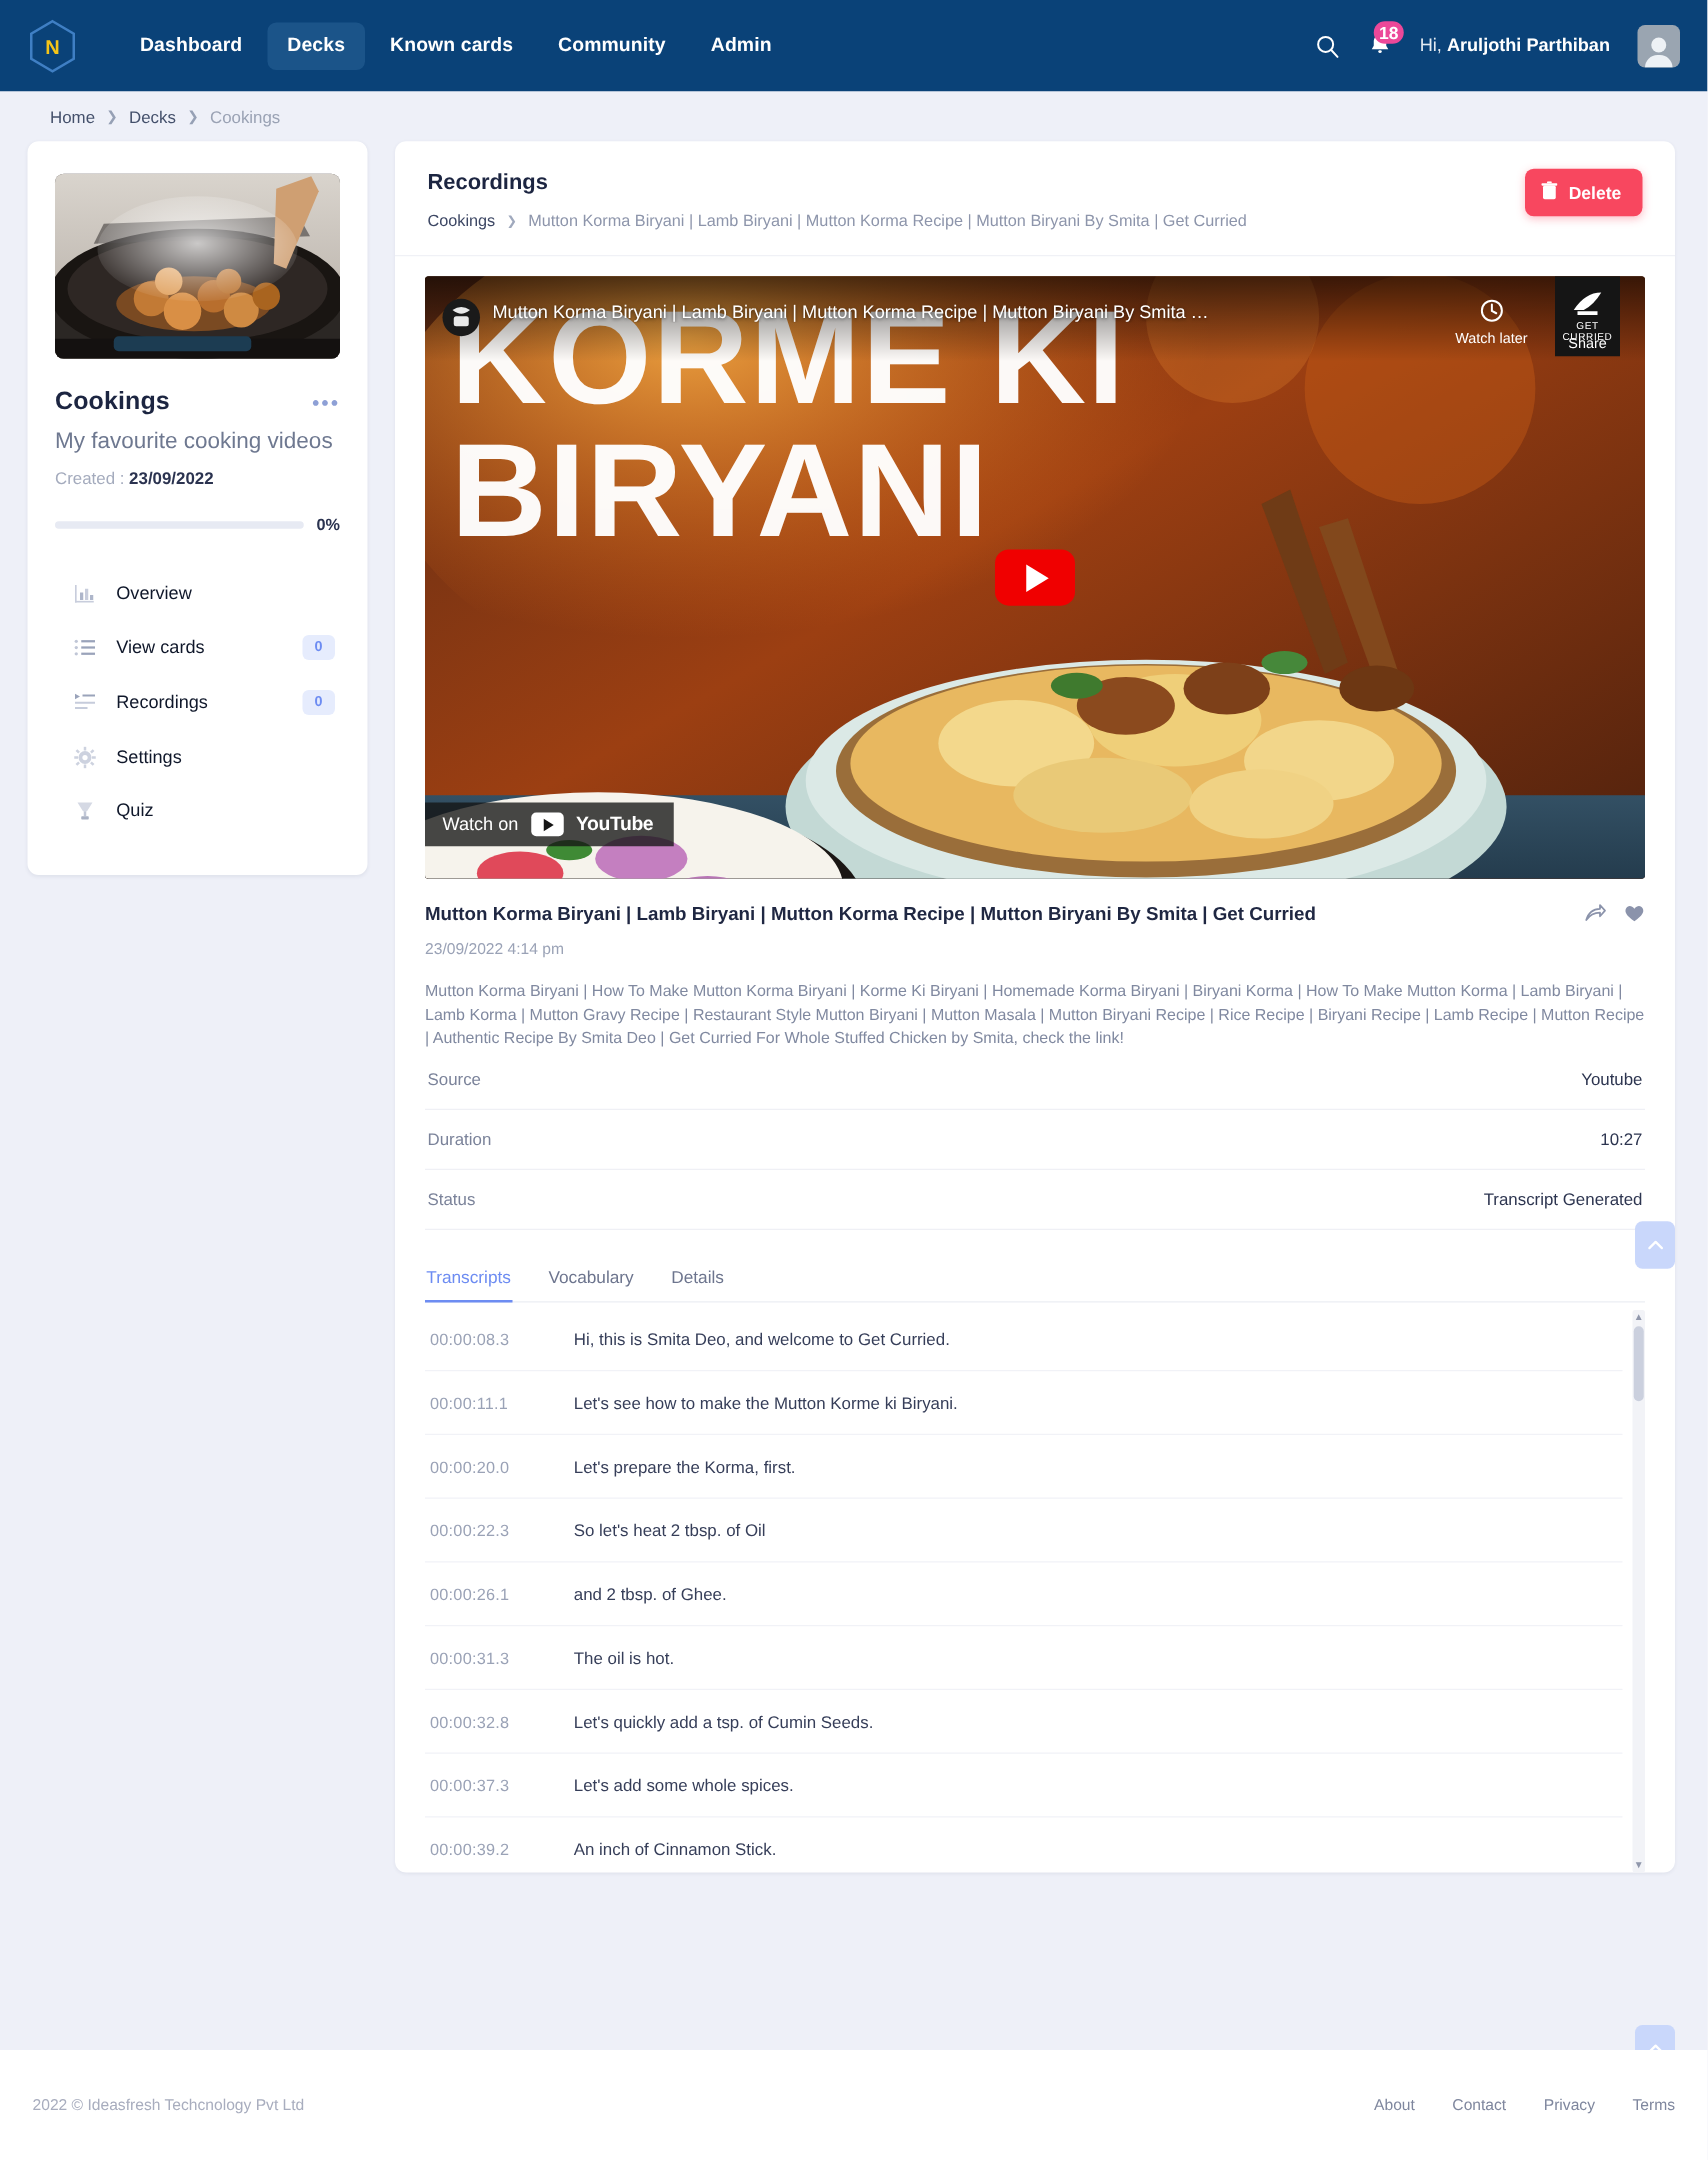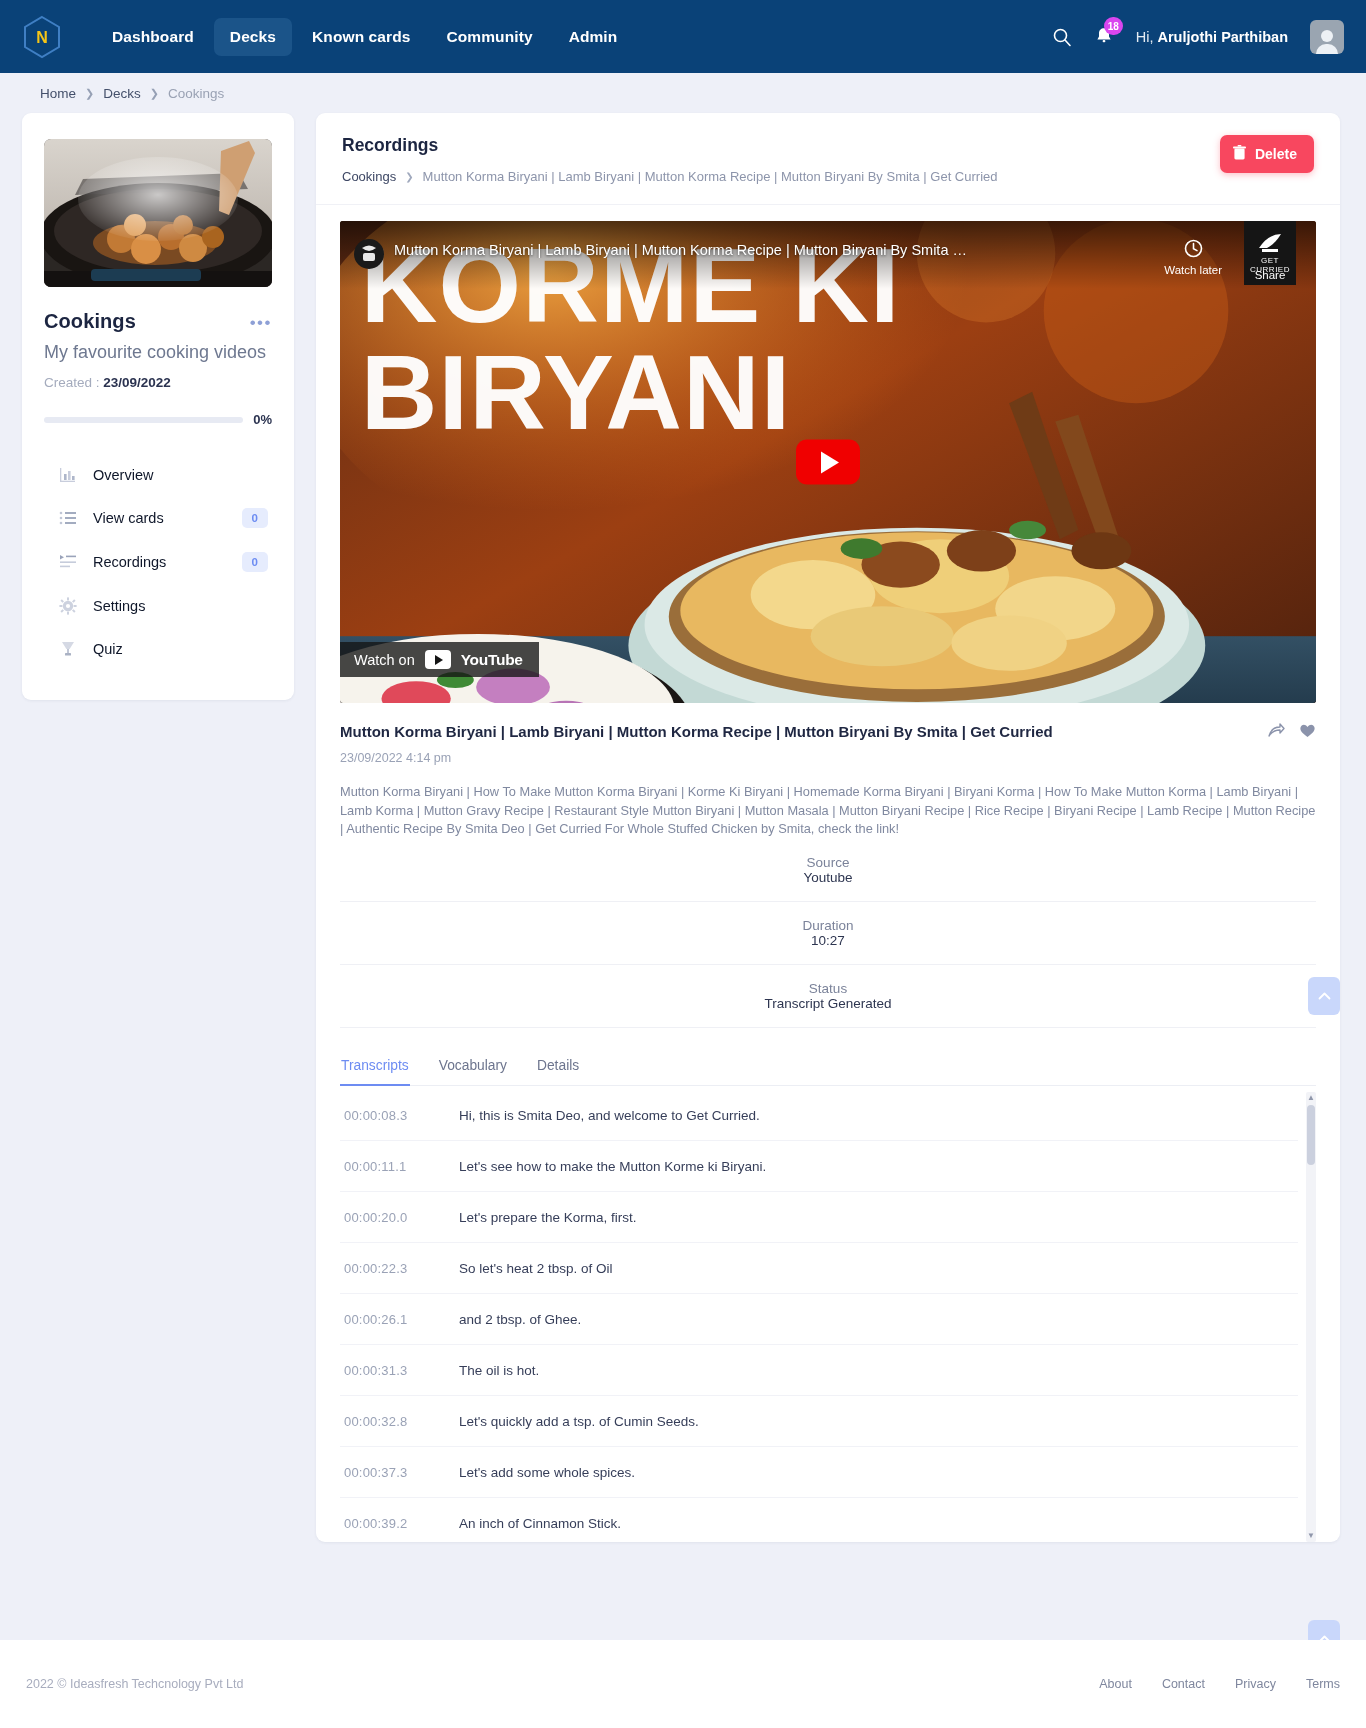--- a/index.html
+++ b/index.html
@@ -41,23 +41,23 @@
   .nav-right {
     margin-left: auto;
     display: flex;
     align-items: center;
     gap: 22px;
   }
   .icon-btn { display: flex; align-items: center; justify-content: center; position: relative; }
   .badge {
     position: absolute;
     top: -9px; right: -9px;
-    background: #d946ef;
+    background: #ec4899;
     color: #fff;
-    font-size: 10px;
+    font-size: 14px;
     font-weight: 700;
     min-width: 18px; height: 18px;
     border-radius: 9px;
     display: flex; align-items: center; justify-content: center;
     padding: 0 4px;
   }
   .greeting { color: #e4ebf2; font-size: 14.5px; }
   .greeting b { color: #ffffff; font-weight: 700; }
   .avatar-wrap { position: relative; width: 34px; height: 34px; border-radius:6px; background:#9aa5b1; overflow:hidden; display:flex; flex-direction:column; align-items:center; justify-content:flex-end; }
   .avatar-wrap .head { width:12px; height:12px; border-radius:50%; background:#edf1f5; margin-bottom:2px; }
@@ -228,21 +228,21 @@
   .yt-play-small .t { width:0;height:0;border-left:8px solid #151515;border-top:5px solid transparent;border-bottom:5px solid transparent;margin-left:2px; }
   .yt-word { font-weight: 700; font-size: 15.5px; letter-spacing: -.3px; }
 
   
   .rec-title-row { display: flex; align-items: flex-start; margin-top: 20px; gap: 14px; }
   .rec-title { font-size: 15px; font-weight: 700; color: #1f2742; flex: 1; }
   .rec-act { color: #8b93ab; cursor: pointer; }
   .rec-date { font-size: 12.5px; color: #9aa2b6; margin-top: 9px; }
   .rec-desc { font-size: 12.8px; color: #8089a0; line-height: 1.45; margin-top: 18px; }
 
-  .kv { display: flex; align-items: center; justify-content: space-between; padding: 16px 2px; border-bottom: 1px solid #eff0f5; flex-direction: column; }
+  .kv { display: flex; align-items: center; justify-content: space-between; padding: 16px 2px; border-bottom: 1px solid #eff0f5; }
   .kv:first-of-type { border-top: 1px solid #eff0f5; margin-top: 22px; }
   .kv .k { font-size: 13.5px; color: #7b839a; }
   .kv .v { font-size: 13.5px; color: #2d3550; font-weight: 500; }
 
   
   .tabs { display: flex; gap: 28px; border-bottom: 1px solid #eceef4; margin-top: 16px; }
   .tab { font-size: 13.8px; color: #6a7governing; padding: 14px 1px 12px 1px; cursor: pointer; color: #6d758e; position: relative; }
   .tab.active { color: #6d8cf2; font-weight: 500; }
   .tab.active:after { content:""; position:absolute; left:0; right:0; bottom:-1px; height:2px; background:#6d8cf2; }
 

